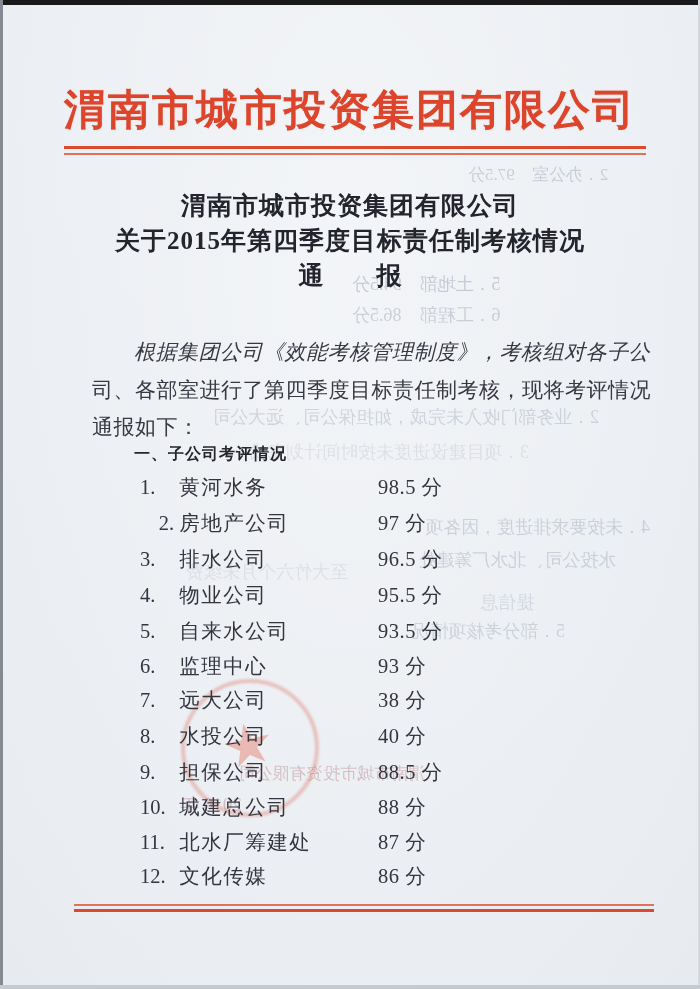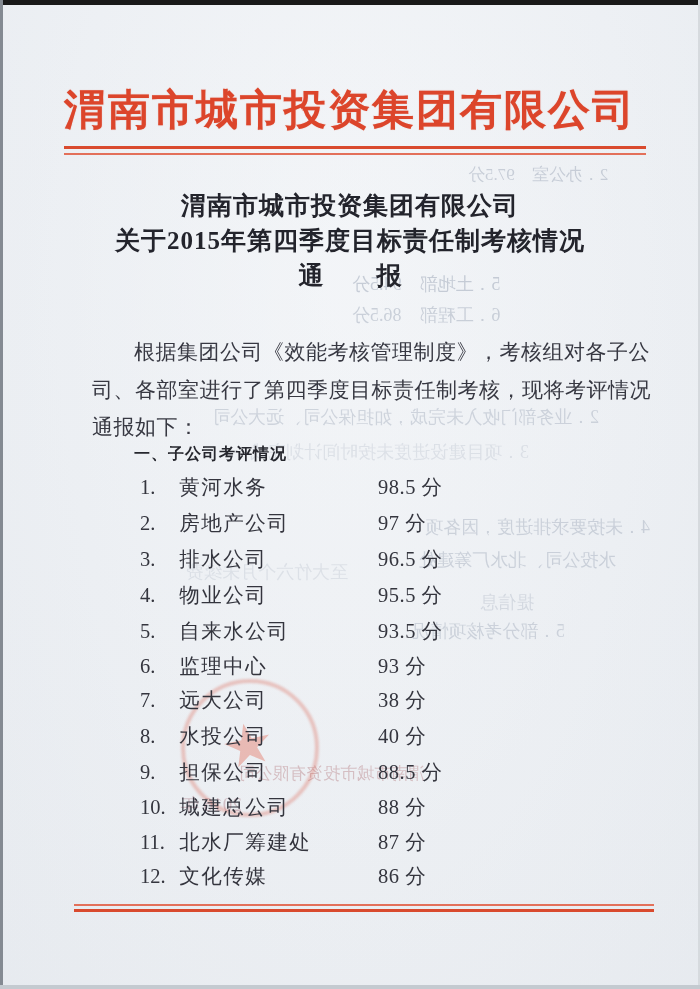--- a/index.html
+++ b/index.html
@@ -30,34 +30,34 @@
 
   
   .doc-title{position:absolute;left:0;top:188px;width:700px;text-align:center;
     font-weight:700;color:#23242c;font-size:25px;line-height:35px;letter-spacing:1px;}
   .doc-title div{white-space:nowrap;}
   .doc-title .t3{letter-spacing:14px;margin-left:14px;}
 
   
   .paragraph{position:absolute;left:92px;top:334px;width:520px;
     font-size:21px;line-height:37.5px;color:#373842;letter-spacing:.5px;}
-  .paragraph .indent{padding-left:42px;}
+  .paragraph .indent{padding-left:42px;font-style:italic;}
   .paragraph div{white-space:nowrap;}
 
   .section-heading{position:absolute;left:134px;top:444px;
     font-family:"Liberation Sans","DejaVu Sans",sans-serif;
     font-size:16px;font-weight:700;color:#26272e;letter-spacing:1px;white-space:nowrap;}
 
   
   .list{position:absolute;left:140px;top:468px;width:420px;height:430px;}
   .row{position:absolute;left:0;height:28px;font-size:20.5px;color:#34353e;white-space:nowrap;}
   .row .no{display:inline-block;min-width:34px;}
   .row .name{letter-spacing:1.5px;}
   .row .score{position:absolute;left:238px;top:0;letter-spacing:.5px;}
-  .r0{top:5px;}  .r1{top:41px;}  .r2{top:77px;}  .r3{top:113px;}
+  .r0{top:5px;}  .r1{top:41px;text-align:right;}  .r2{top:77px;}  .r3{top:113px;}
   .r4{top:149px;}.r5{top:184px;} .r6{top:218px;} .r7{top:254px;}
   .r8{top:290px;}.r9{top:325px;} .r10{top:360px;}.r11{top:394px;}
 
   
   .rule-bot-thin{position:absolute;left:74px;top:904px;width:580px;height:2px;background:#e3705a;}
   .rule-bot-thick{position:absolute;left:74px;top:909px;width:580px;height:3px;background:#d94a2e;}
 
   
   .ghost{position:absolute;transform:scaleX(-1);color:#6f7d95;filter:blur(.7px);
     font-size:18px;white-space:nowrap;pointer-events:none;}

